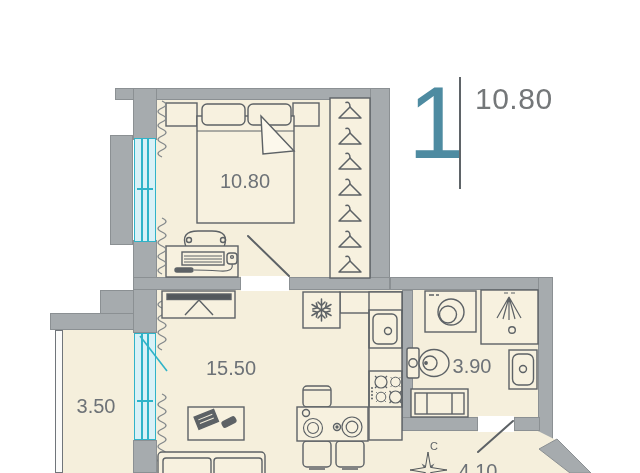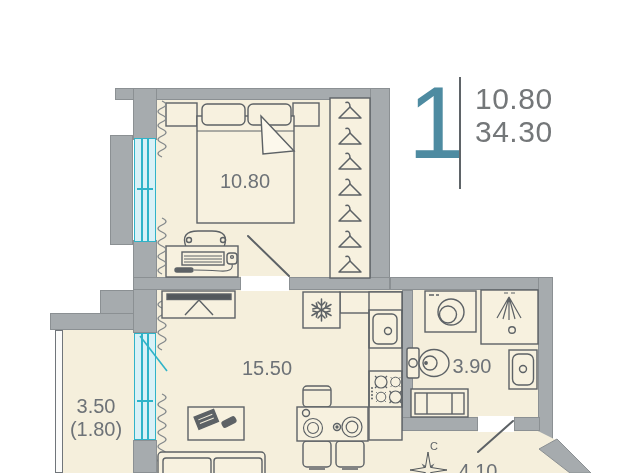--- a/index.html
+++ b/index.html
@@ -210,26 +210,24 @@
     </g>
 
     <g transform="translate(428,470)">
       <polygon points="6.5,-6.5 2.8,0 6.5,6.5 0,2.8 -6.5,6.5 -2.8,0 -6.5,-6.5 0,-2.8" fill="#6a6f72"></polygon>
       <polygon points="0,-18 2.6,-2.6 19,0 2.6,2.6 0,14 -2.6,2.6 -18,0 -2.6,-2.6" fill="#f5efdc" stroke="#53585b" stroke-width="1"></polygon>
       <text x="6" y="-20" font-size="11" fill="#5f6468" text-anchor="middle">C</text>
     </g>
   </svg>
 
   <div class="roomlabel" style="left:213px;top:170px;width:64px;">10.80</div>
-  <div class="roomlabel" style="left:199px;top:357px;width:64px;margin-left:36px;">15.50</div>
+  <div class="roomlabel" style="left:199px;top:357px;width:64px;">15.50</div>
   <div class="roomlabel" style="left:444px;top:355px;width:56px;">3.90</div>
   <div class="roomlabel" style="left:64px;top:395px;width:64px;text-align:center;">3.50</div>
-  <div class="roomlabel" style="left:60px;top:418px;width:72px;">(1.80)</div>
   <div class="roomlabel" style="left:450px;top:460px;width:56px;">4.10</div>
 
   <div class="unit-big" style="left:408px;top:72px;width:50px;text-align:center;">1</div>
   <div class="divider" style="left:459px;top:77px;width:2px;height:112px;"></div>
   <div class="areas" style="left:475px;top:82px;">
     <div>10.80</div>
-    <div>34.30</div>
   </div>
 
 </div>
 
 </body></html>

